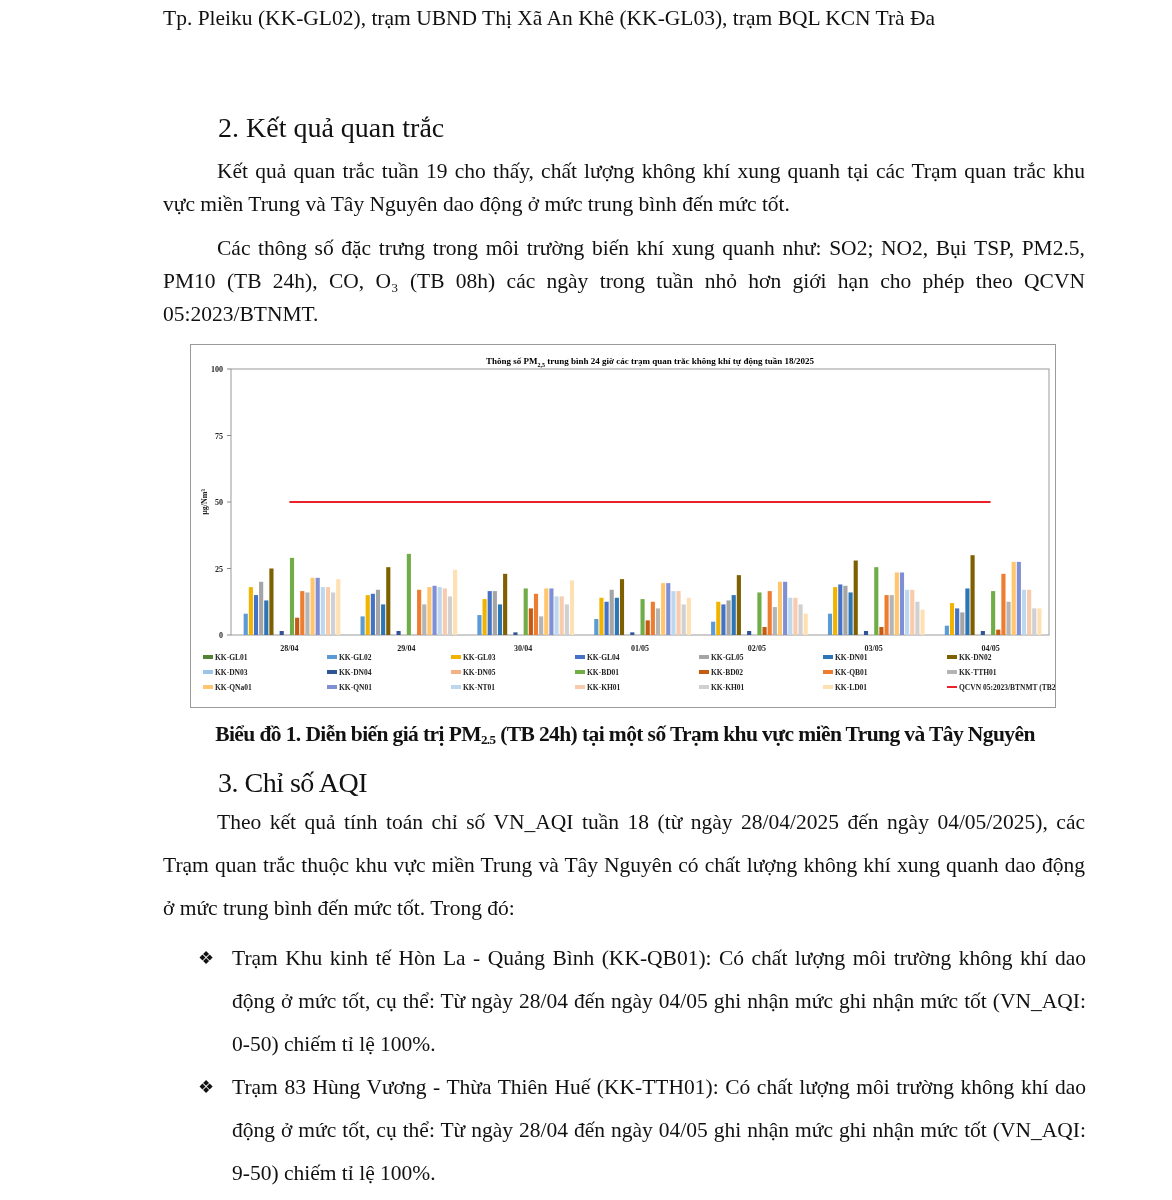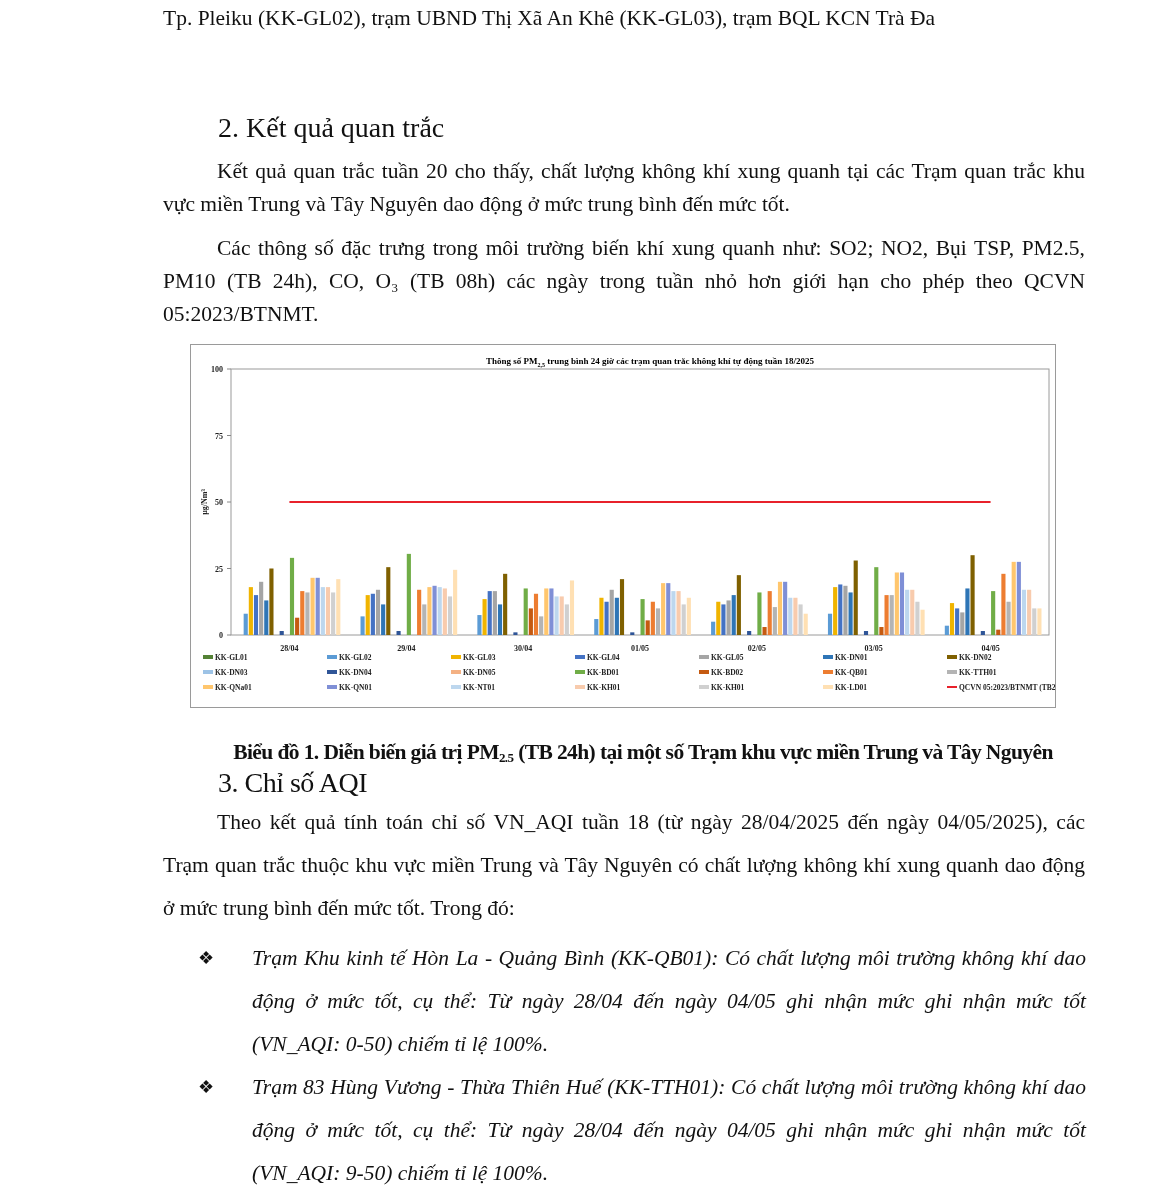--- a/index.html
+++ b/index.html
@@ -3,42 +3,42 @@
 <meta charset="utf-8">
 <style>
   html, body { margin: 0; padding: 0; background: #ffffff; }
   body { width: 1172px; height: 1200px; position: relative; overflow: hidden;
          font-family: "Liberation Serif", "DejaVu Serif", serif; color: #111; }
   .p { position: absolute; left: 163px; width: 922px; font-size: 21.5px; line-height: 33px;
        text-align: justify; margin: 0; }
   .indent { text-indent: 54px; }
   .h { position: absolute; font-weight: normal; font-size: 28px; margin: 0; }
   .caption { position: absolute; left: 160px; width: 930px; text-align: center; font-weight: bold;
-             font-size: 21.5px; letter-spacing: -0.6px; margin: 18px; }
+             font-size: 21.5px; letter-spacing: -0.6px; margin: 0; }
   .caption sub { font-size: 13px; vertical-align: -3px; }
   .bullet { position: absolute; left: 198px; width: 888px; font-size: 21.5px; line-height: 43px; margin: 0; }
   .bullet .mark { position: absolute; left: 0; top: 0; font-size: 18px; }
-  .bullet .txt { display: block; margin-left: 54px; text-align: justify; font-style: italic; }
+  .bullet .txt { display: block; margin-left: 34px; text-align: justify; }
   #chart-frame { position: absolute; left: 190px; top: 344px; width: 864px; height: 362px;
                  border: 1px solid #9a9a9a; background: #fff; }
   #chart-svg { position: absolute; left: 0; top: 0; }
   .chart-title { font-family: "Liberation Serif", serif; font-size: 9px; font-weight: bold; }
   .tick { font-family: "Liberation Serif", serif; font-size: 8px; font-weight: bold; fill: #222; }
   .legend-text { font-family: "Liberation Serif", serif; font-size: 7.5px; font-weight: bold; fill: #222; }
 </style>
 </head>
 <body>
 
 <div class="p" style="top:2px; text-align:left;">
   <div style="white-space:nowrap;">Tp. Pleiku (KK-GL02), trạm UBND Thị Xã An Khê (KK-GL03), trạm BQL KCN Trà Đa</div>
 </div>
 
 <h2 class="h" style="left:218px; top:112px;">2. Kết quả quan trắc</h2>
 
-<p class="p indent" style="top:155px;">Kết quả quan trắc tuần 20 cho thấy, chất lượng không khí xung quanh tại các Trạm quan trắc khu vực miền Trung và Tây Nguyên dao động ở mức trung bình đến mức tốt.</p>
+<p class="p indent" style="top:155px;">Kết quả quan trắc tuần 19 cho thấy, chất lượng không khí xung quanh tại các Trạm quan trắc khu vực miền Trung và Tây Nguyên dao động ở mức trung bình đến mức tốt.</p>
 
 <p class="p indent" style="top:232px;">Các thông số đặc trưng trong môi trường biến khí xung quanh như: SO2; NO2, Bụi TSP, PM2.5, PM10 (TB 24h), CO, O₃ (TB 08h) các ngày trong tuần nhỏ hơn giới hạn cho phép theo QCVN 05:2023/BTNMT.</p>
 
 <div id="chart-frame">
   <svg id="chart-svg" width="864" height="362">
       <text x="459" y="19" text-anchor="middle" class="chart-title"><tspan>Thông số PM</tspan><tspan baseline-shift="sub" font-size="6">2,5</tspan><tspan> trung bình 24 giờ các trạm quan trắc không khí tự động tuần 18/2025</tspan></text>
       <rect x="40" y="24" width="818" height="266" fill="none" stroke="#9a9a9a" stroke-width="1"></rect>
       <line x1="36" x2="40" y1="290" y2="290" stroke="#888" stroke-width="1"></line>
       <text x="32" y="293" text-anchor="end" class="tick">0</text>
       <line x1="36" x2="40" y1="223.5" y2="223.5" stroke="#888" stroke-width="1"></line>

